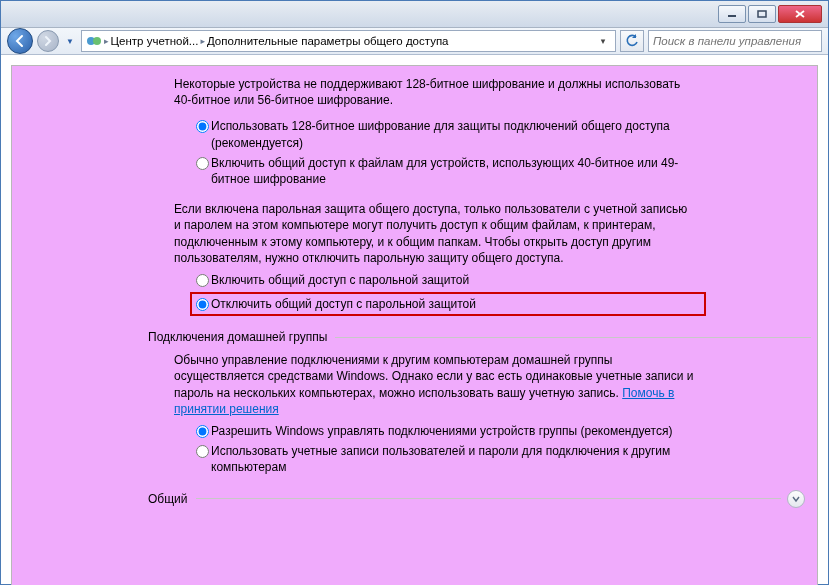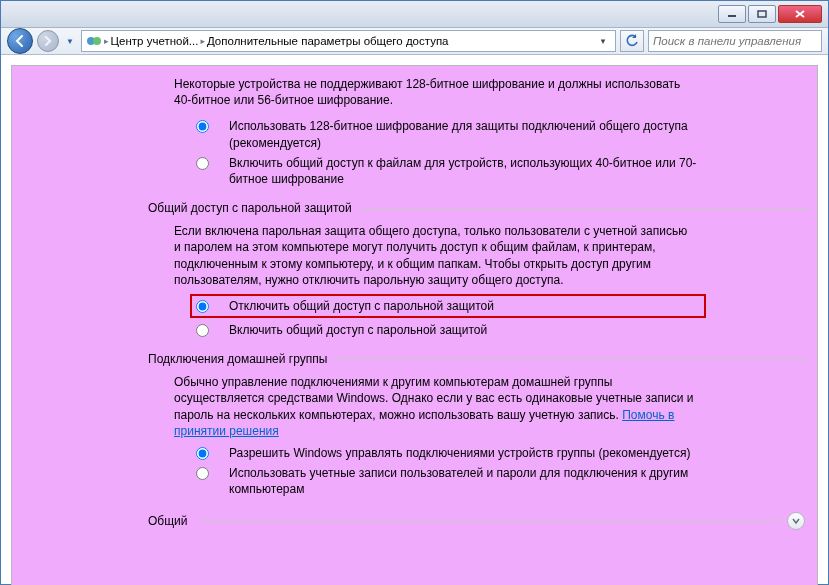--- a/index.html
+++ b/index.html
@@ -24,21 +24,21 @@
 .refresh-btn { width: 24px; height: 22px; border: 1px solid #9aaac0; background: linear-gradient(#f8fafc, #e4e9f0); display: flex; align-items: center; justify-content: center; color: #2a6fb8; font-size: 13px; }
 .searchbox { width: 174px; height: 22px; border: 1px solid #9aaac0; background: #fff; display: flex; align-items: center; padding: 0 4px; }
 .searchbox input { border: 0; outline: 0; font-size: 11.5px; font-style: italic; color: #888; width: 100%; font-family: inherit; }
 
 .content-wrap { flex: 1; display: flex; }
 .content { flex: 1; padding: 10px 10px 0 10px; overflow: hidden; }
 .scrollpane { border: 1px solid #b8b8b8; height: 537px; overflow-y: scroll; padding: 4px 6px 10px 6px; background: #f0abfc; position: relative; }
 
 .section-intro { font-size: 12px; line-height: 1.35; margin: 6px 0 10px 156px; max-width: 520px; }
 .radio-group { margin: 6px 0 14px 178px; max-width: 510px; }
-.radio-item { display: flex; align-items: flex-start; gap: 20px; margin: 4px 0; line-height: 1.35; }
+.radio-item { display: flex; align-items: flex-start; gap: 2px; margin: 4px 0; line-height: 1.35; }
 .radio-item input { margin-top: 2px; }
 .radio-item.highlighted { border: 2px solid #c00; padding: 2px 4px; margin-left: -6px; }
 
 .section-head { display: flex; align-items: center; margin: 14px 0 8px 130px; }
 .section-head .label { font-size: 12px; white-space: nowrap; margin-right: 8px; }
 .section-head .line { flex: 1; height: 1px; background: #c8c8c8; }
 .section-head .chev { width: 18px; height: 18px; border-radius: 50%; border: 1px solid #b0b8c4; background: linear-gradient(#fdfdfd, #e4e8ee); display: flex; align-items: center; justify-content: center; font-size: 9px; color: #5a6a82; margin-left: 6px; }
 
 .section-body { margin: 0 0 0 156px; max-width: 520px; font-size: 12px; line-height: 1.35; }
 .section-body a { color: #0066cc; text-decoration: underline; }
@@ -121,37 +121,33 @@
       <div class="scrollpane">
 
         <p class="section-intro">Некоторые устройства не поддерживают 128-битное шифрование и должны использовать 40-битное или 56-битное шифрование.</p>
         <div class="radio-group">
           <label class="radio-item">
             <input type="radio" name="enc" checked="" style="">
             <span>Использовать 128-битное шифрование для защиты подключений общего доступа (рекомендуется)</span>
           </label>
           <label class="radio-item">
             <input type="radio" name="enc" style="">
-            <span>Включить общий доступ к файлам для устройств, использующих 40-битное или 70-битное шифрование</span>
+            <span>Включить общий доступ к файлам для устройств, использующих 40-битное или 49-битное шифрование</span>
           </label>
         </div>
 
-        <div class="section-head">
-          <span class="label">Общий доступ с парольной защитой</span>
-          <span class="line"></span>
-        </div>
         <p class="section-body">Если включена парольная защита общего доступа, только пользователи с учетной записью и паролем на этом компьютере могут получить доступ к общим файлам, к принтерам, подключенным к этому компьютеру, и к общим папкам. Чтобы открыть доступ другим пользователям, нужно отключить парольную защиту общего доступа.</p>
         <div class="radio-group">
+          <label class="radio-item">
+            <input type="radio" name="pwd" style="">
+            <span>Включить общий доступ с парольной защитой</span>
+          </label>
           <label class="radio-item highlighted">
             <input type="radio" name="pwd" checked="" style="">
             <span>Отключить общий доступ с парольной защитой</span>
-          </label>
-          <label class="radio-item">
-            <input type="radio" name="pwd" style="">
-            <span>Включить общий доступ с парольной защитой</span>
           </label>
         </div>
 
         <div class="section-head">
           <span class="label">Подключения домашней группы</span>
           <span class="line"></span>
         </div>
         <p class="section-body">
           <span>Обычно управление подключениями к другим компьютерам домашней группы осуществляется средствами Windows. Однако если у вас есть одинаковые учетные записи и пароль на нескольких компьютерах, можно использовать вашу учетную запись. </span><a href="#">Помочь в принятии решения</a>
         </p>

